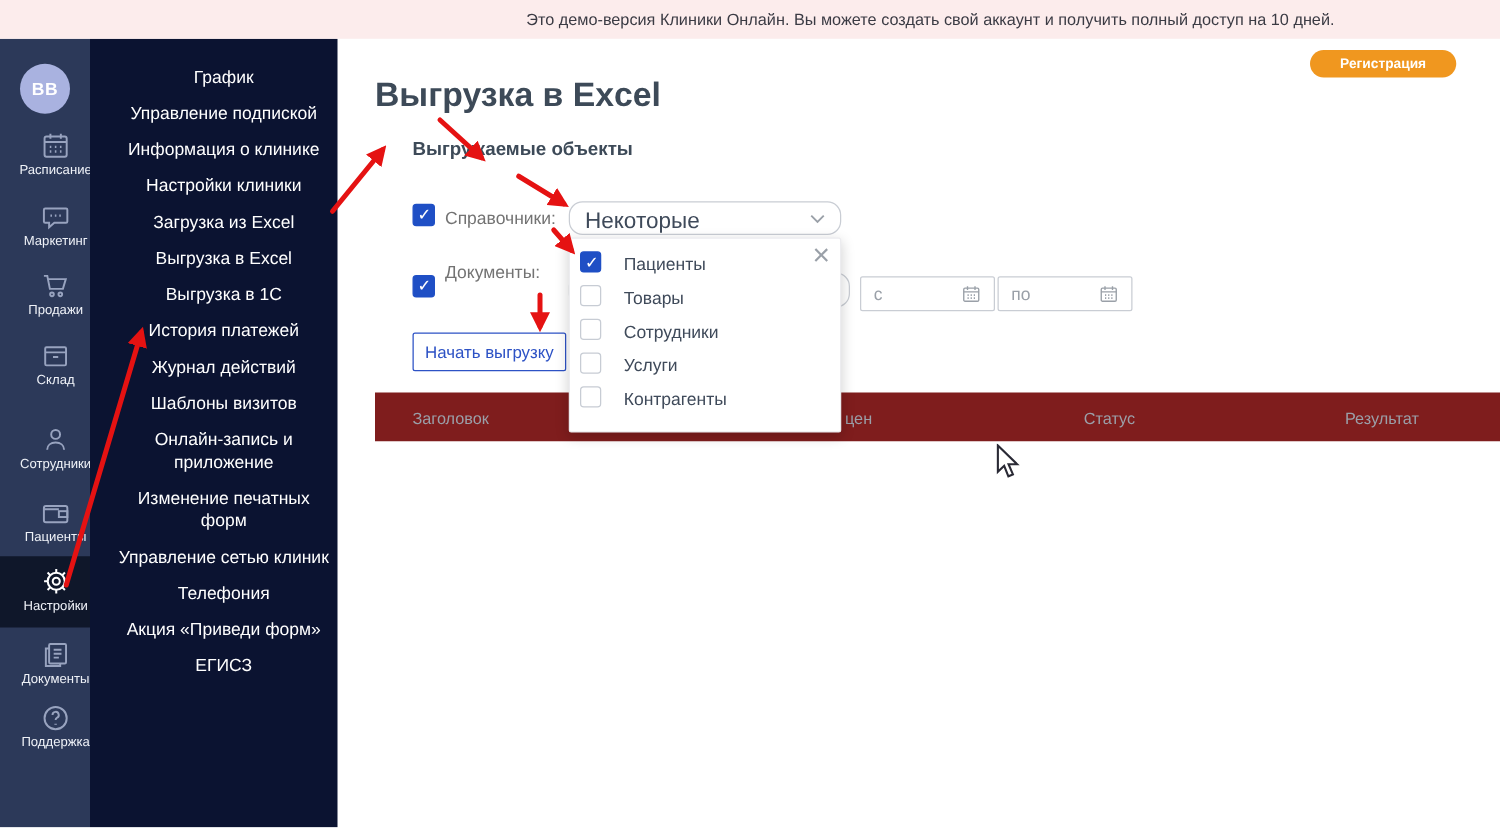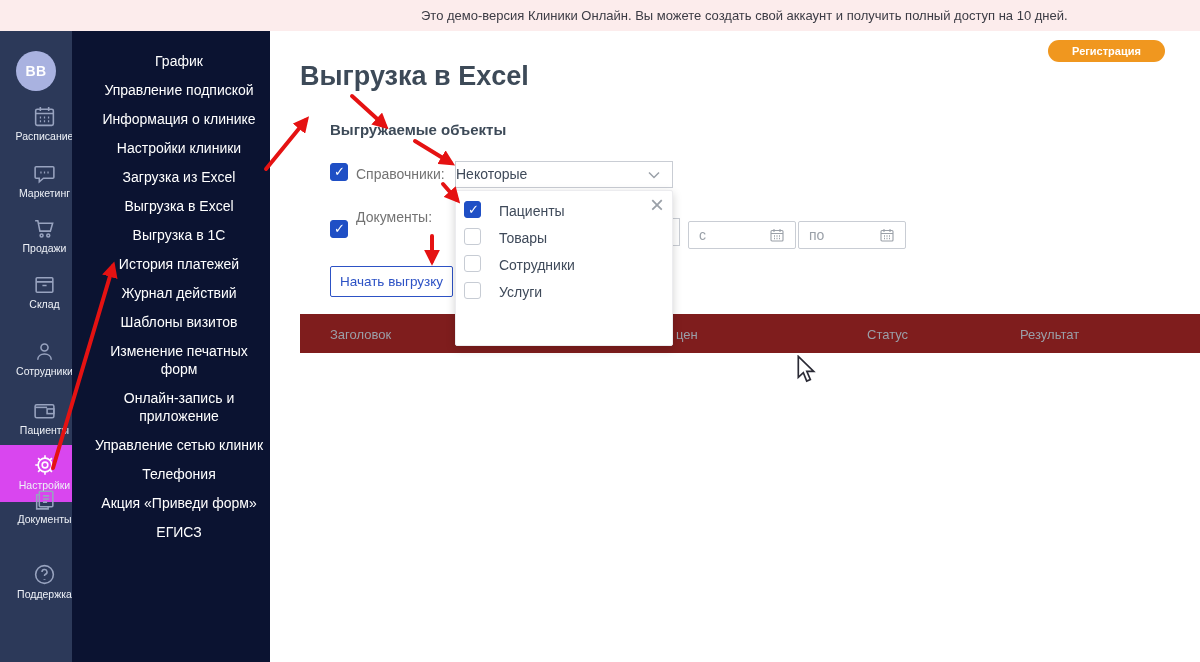--- a/index.html
+++ b/index.html
@@ -13,41 +13,41 @@
     border:none; border-radius:11px; color:#fff; font-size:11px; font-weight:bold; cursor:pointer;
     font-family:"Liberation Sans", sans-serif;margin-top:36px; }
 
   
   .rail { position:absolute; left:0; top:31px; width:72px; height:631px; background:#2c3959; z-index:4; }
   .avatar { position:absolute; left:16px; top:20px; width:40px; height:40px; border-radius:50%;
     background:#a9b2e0; color:#fff; font-size:14px; font-weight:bold; text-align:center; line-height:40px; letter-spacing:.5px; }
   .rail-item { position:absolute; left:0; width:89px; text-align:center; color:#98a3bf; cursor:pointer; }
   .rail-item .ric { display:block; margin:0 auto; }
   .rail-item .rlbl { display:block; font-size:10.5px; color:#eef1f7; margin-top:1px; }
-  .rail-item.active { background:#d946ef; padding-top:7px; margin-top:-7px; height:57px; color:#fff; }
+  .rail-item.active { background:#0f172a; padding-top:7px; margin-top:-7px; height:57px; color:#fff; }
 
   
   .menu { position:absolute; left:72px; top:31px; width:198px; height:631px; background:#0b1331;
     padding:21px 0 0 20px; z-index:4; }
   .menu-item { max-width:174px; color:#fff; font-size:14px; line-height:18px; margin-bottom:11px; cursor:pointer;text-align:center; }
 
   
   .main { position:absolute; left:270px; top:31px; width:930px; height:631px; background:#fff; }
   .page-title { position:absolute; left:30px; top:30px; font-size:27px; font-weight:600; color:#3d4a58; }
-  .section-title { position:absolute; left:60px; top:90px; font-size:15px; font-weight:bold; color:#3d4a58; }
+  .section-title { position:absolute; left:60px; top:80px; font-size:15px; font-weight:bold; color:#3d4a58; }
 
   .cb { position:absolute; width:18px; height:18px; border:1px solid #c7ccd4; border-radius:3px; background:#fff; cursor:pointer; }
   .cb.on { background:#1f4fc5; border-color:#1f4fc5; }
   .cb.on::after { content:"\2713"; position:absolute; left:3px; top:0px; color:#fff; font-size:13px; }
   .cb.small { width:17px; height:17px; }
 
   .form-label { position:absolute; font-size:14px; color:#737373; }
 
-  .select { position:absolute; border:1px solid #c9cdd4; border-radius:0; background:#fff;
-    font-size:14px; color:#3f4a5a; padding:4px 0 0 0; cursor:pointer; }
+  .select { position:absolute; border:1px solid #c9cdd4; border-radius:11px; background:#fff;
+    font-size:18px; color:#3f4a5a; padding:4px 0 0 12px; cursor:pointer; }
   .select .chev { position:absolute; right:12px; top:9px; }
 
   .date-input { position:absolute; width:108px; height:28px; border:1px solid #c9cdd4; border-radius:2px;
     font-size:14px; color:#3f4a5a; padding:0 28px 0 10px; font-family:"Liberation Sans", sans-serif; }
   .date-input::placeholder { color:#9aa0a8; opacity:1; }
   .cal-ic { position:absolute; pointer-events:none; }
 
   .start-btn { position:absolute; left:60px; top:235px; width:123px; height:31px; background:#fff;
     border:1px solid #2d52c5; border-radius:2px; color:#2d52c5; font-size:13.5px; cursor:pointer;
     font-family:"Liberation Sans", sans-serif; }
@@ -133,21 +133,21 @@
 
     <div class="rail-item active" style="top:421px">
       <svg class="ric" width="26" height="26" viewBox="0 0 24 24" fill="none" stroke="#ffffff" stroke-width="1.5">
           <circle cx="12" cy="12" r="6.3"></circle>
           <circle cx="12" cy="12" r="2.6"></circle>
           <path d="M12 3v2.7M12 18.3V21M21 12h-2.7M5.7 12H3M18.4 5.6l-1.9 1.9M7.5 16.5l-1.9 1.9M18.4 18.4l-1.9-1.9M7.5 7.5L5.6 5.6"></path>
         </svg>
       <span class="rlbl">Настройки</span>
     </div>
 
-    <div class="rail-item" style="top:456px">
+    <div class="rail-item" style="top:480px">
       <svg class="ric" width="25" height="25" viewBox="0 0 24 24" fill="none" stroke="#98a3bf" stroke-width="1.5">
           <rect x="7" y="4" width="13" height="15" rx="1"></rect>
           <path d="M7 7.5H4.5V21h11v-2M10.5 8.5h6M10.5 11.5h6M10.5 14.5h4"></path>
         </svg>
       <span class="rlbl">Документы</span>
     </div>
 
     <div class="rail-item" style="top:531px">
       <svg class="ric" width="25" height="25" viewBox="0 0 24 24" fill="none" stroke="#98a3bf" stroke-width="1.5">
           <circle cx="12" cy="12" r="8.5"></circle>
@@ -162,22 +162,22 @@
     <div class="menu-item">График</div>
     <div class="menu-item">Управление подпиской</div>
     <div class="menu-item">Информация о клинике</div>
     <div class="menu-item">Настройки клиники</div>
     <div class="menu-item">Загрузка из Excel</div>
     <div class="menu-item">Выгрузка в Excel</div>
     <div class="menu-item">Выгрузка в 1С</div>
     <div class="menu-item">История платежей</div>
     <div class="menu-item">Журнал действий</div>
     <div class="menu-item">Шаблоны визитов</div>
+    <div class="menu-item">Онлайн-запись и приложение</div>
     <div class="menu-item">Изменение печатных форм</div>
-    <div class="menu-item">Онлайн-запись и приложение</div>
     <div class="menu-item">Управление сетью клиник</div>
     <div class="menu-item">Телефония</div>
     <div class="menu-item">Акция «Приведи форм»</div>
     <div class="menu-item">ЕГИСЗ</div>
   </div>
 
   <div class="main">
     <h1 class="page-title">Выгрузка в Excel</h1>
     <div class="section-title">Выгружаемые объекты</div>
 
@@ -208,40 +208,44 @@
         <path d="M4 1v3M10 1v3M1 5.5h12"></path>
         <path d="M4 8h1M6.5 8h1M9 8h1M4 10.5h1M6.5 10.5h1M9 10.5h1" stroke-width="1.4"></path>
       </svg>
 
     <button class="start-btn">Начать выгрузку</button>
 
     <div class="thead">
       <span class="th" style="left:30px">Заголовок</span>
       <span class="th" style="left:376px">цен</span>
       <span class="th" style="left:567px">Статус</span>
-      <span class="th" style="left:720px">Результат</span>
+      <span class="th" style="left:776px">Результат</span>
     </div>
 
     <div class="panel">
       <span class="panel-close">×</span>
       <div class="panel-row" style="top:37px">
         <span class="cb small" style="left:0;top:0"></span>
         <span class="plbl">Товары</span>
       </div>
       <div class="panel-row" style="top:10px">
         <span class="cb small on" style="left:0;top:0"></span>
         <span class="plbl">Пациенты</span>
       </div>
       <div class="panel-row" style="top:64px">
         <span class="cb small" style="left:0;top:0"></span>
         <span class="plbl">Сотрудники</span>
       </div>
       <div class="panel-row" style="top:91px">
         <span class="cb small" style="left:0;top:0"></span>
         <span class="plbl">Услуги</span>
+      </div>
+      <div class="panel-row" style="top:118px">
+        <span class="cb small" style="left:0;top:0"></span>
+        <span class="plbl">Контрагенты</span>
       </div>
     </div>
   </div>
 
   <svg class="overlay" width="1200" height="662" viewBox="0 0 1200 662">
     <defs>
       <marker id="ah" viewBox="0 0 10 10" refX="7" refY="5" markerWidth="4" markerHeight="4" orient="auto-start-reverse">
         <path d="M0,0 L10,5 L0,10 Z" fill="#e51212"></path>
       </marker>
     </defs>

